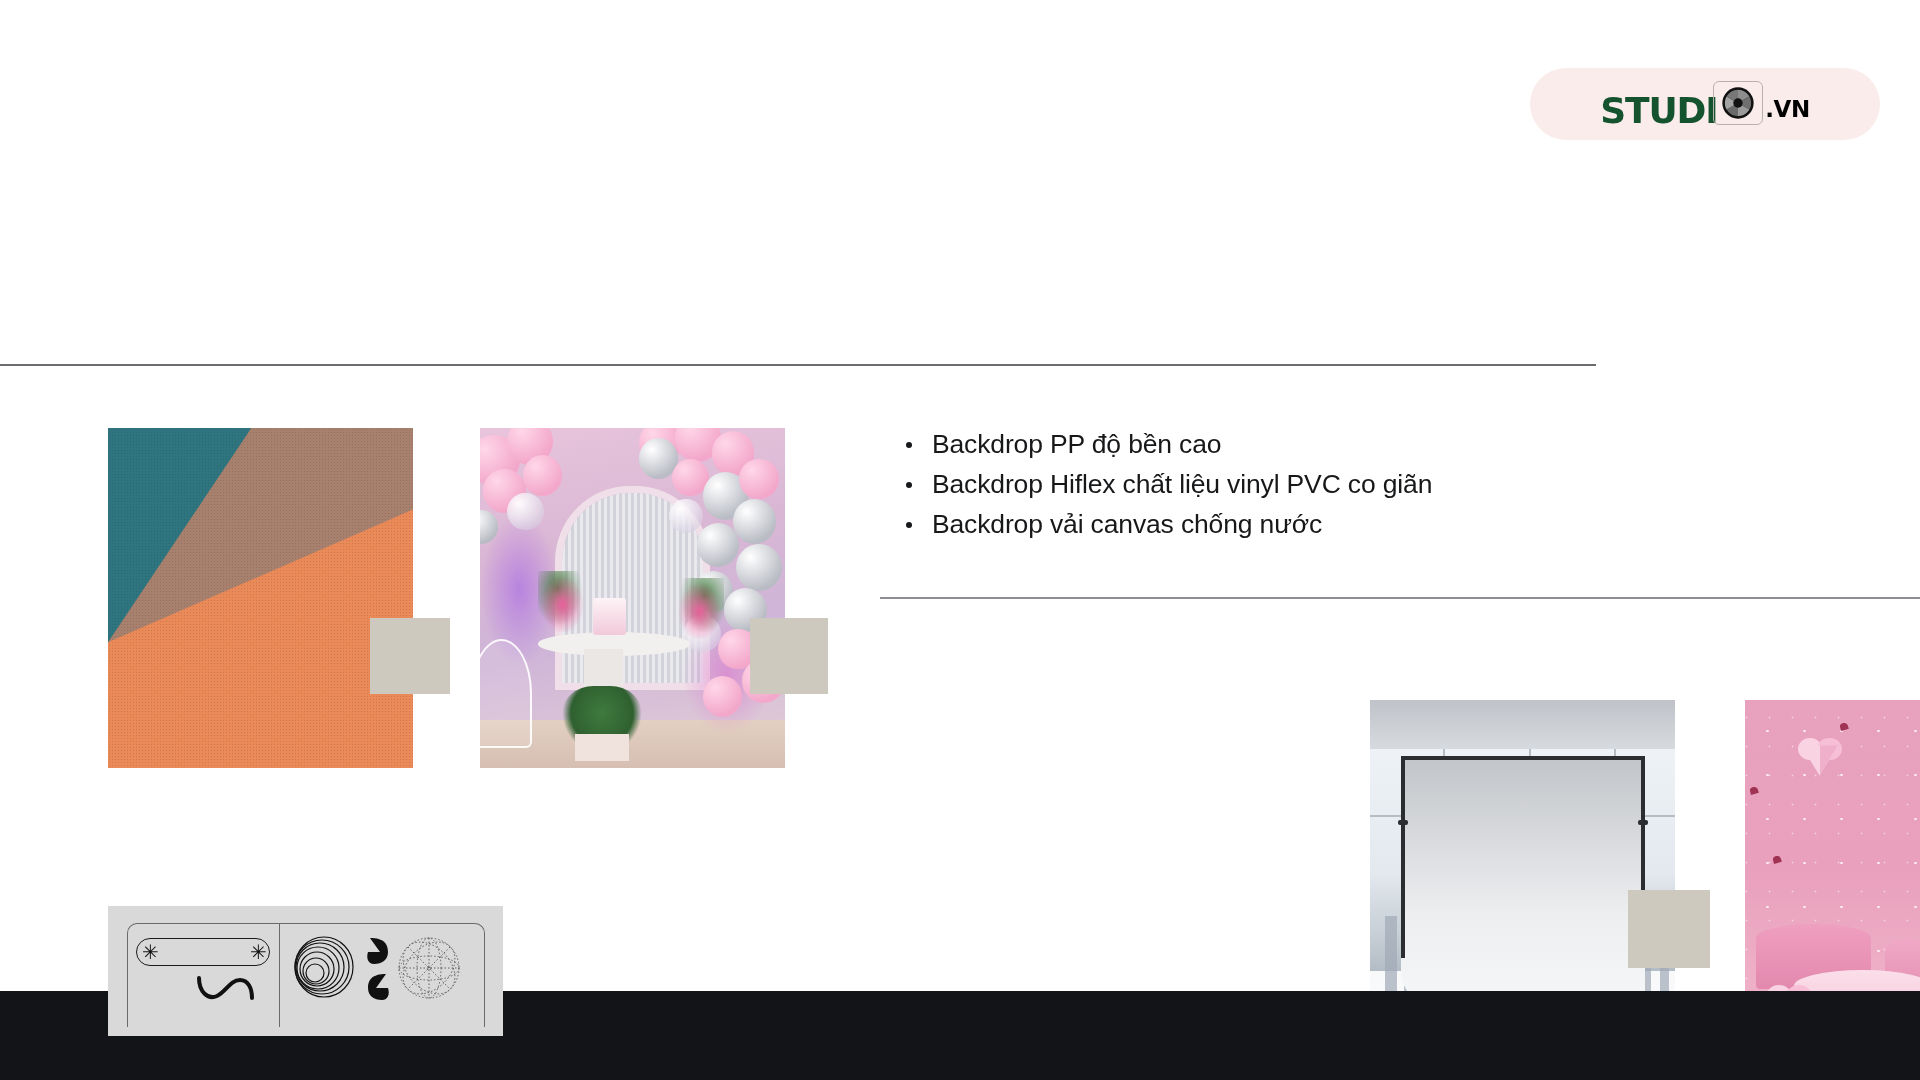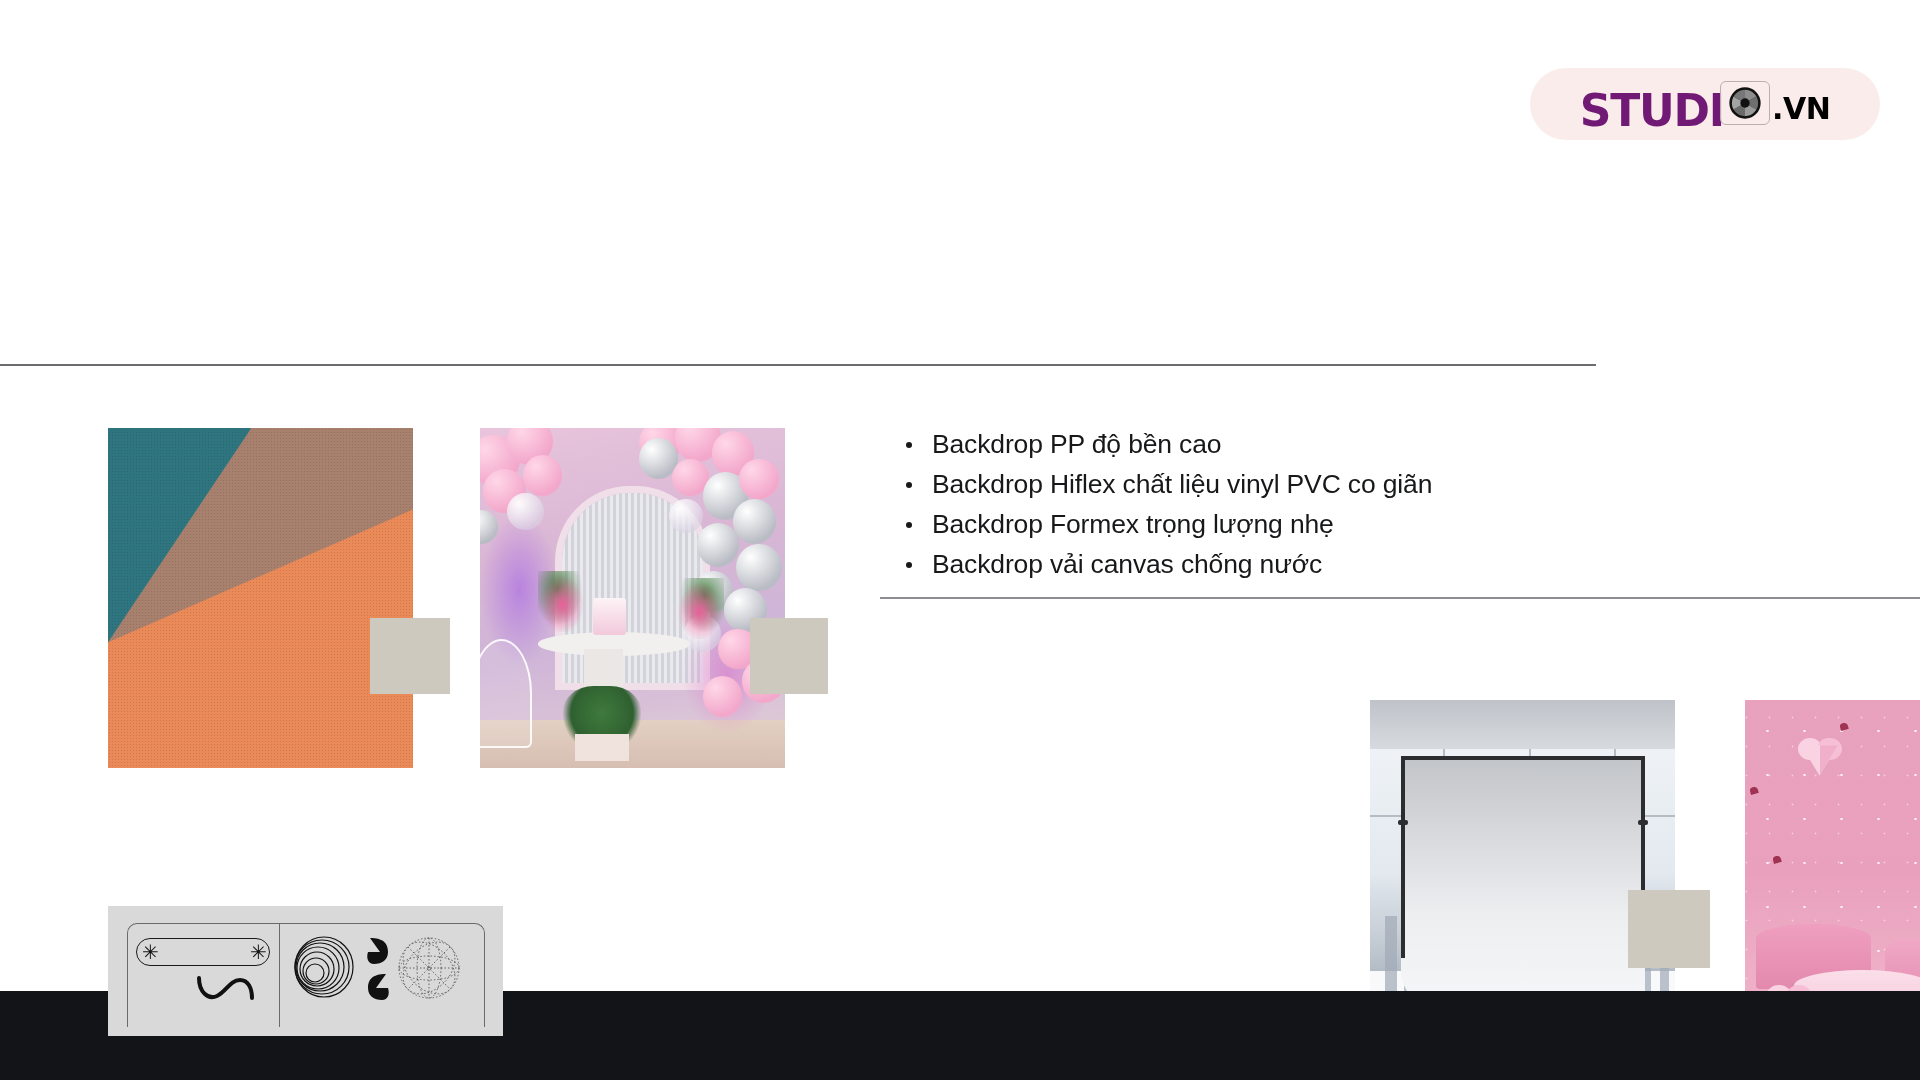--- a/index.html
+++ b/index.html
@@ -35,42 +35,42 @@
   }
   .logo-inner {
     display: flex;
     align-items: center;
     height: 100%;
     transform: translateY(-1px);
   }
   .logo-word {
     font-family: "DejaVu Sans", sans-serif;
     font-weight: bold;
-    font-size: 44px;
+    font-size: 36px;
     letter-spacing: -1.2px;
-    color: #701a75;
+    color: #14532d;
     line-height: 1;
     margin-top: 16px;
   }
   .logo-aperture-box {
     width: 50px;
     height: 44px;
     border: 1px solid #b9b0ae;
     border-radius: 6px;
     margin-left: -4px;
     margin-right: 1px;
     display: flex;
     align-items: center;
     justify-content: center;
     background: transparent;
   }
   .logo-tld {
     font-family: "DejaVu Sans", sans-serif;
     font-weight: bold;
-    font-size: 30px;
+    font-size: 23px;
     letter-spacing: -0.5px;
     color: #000000;
     line-height: 1;
     margin-left: 1px;
     transform: translateY(6px);
   }
 
   
   .slide-title {
     position: absolute;
@@ -445,21 +445,20 @@
     </div>
   </div>
 
 
   <div class="divider-top"></div>
   <div class="divider-mid"></div>
 
   <ul class="bullets">
     <li>Backdrop PP độ bền cao</li>
     <li>Backdrop Hiflex chất liệu vinyl PVC co giãn</li>
-    <li>Backdrop Formex trọng lượng nhẹ</li>
     <li>Backdrop vải canvas chống nước</li>
   </ul>
 
 
   <div class="photo" id="photo-felt">
     <div class="band-teal"></div>
     <div class="band-taupe"></div>
     <div class="band-orange"></div>
     <div class="grain"></div>
   </div>

